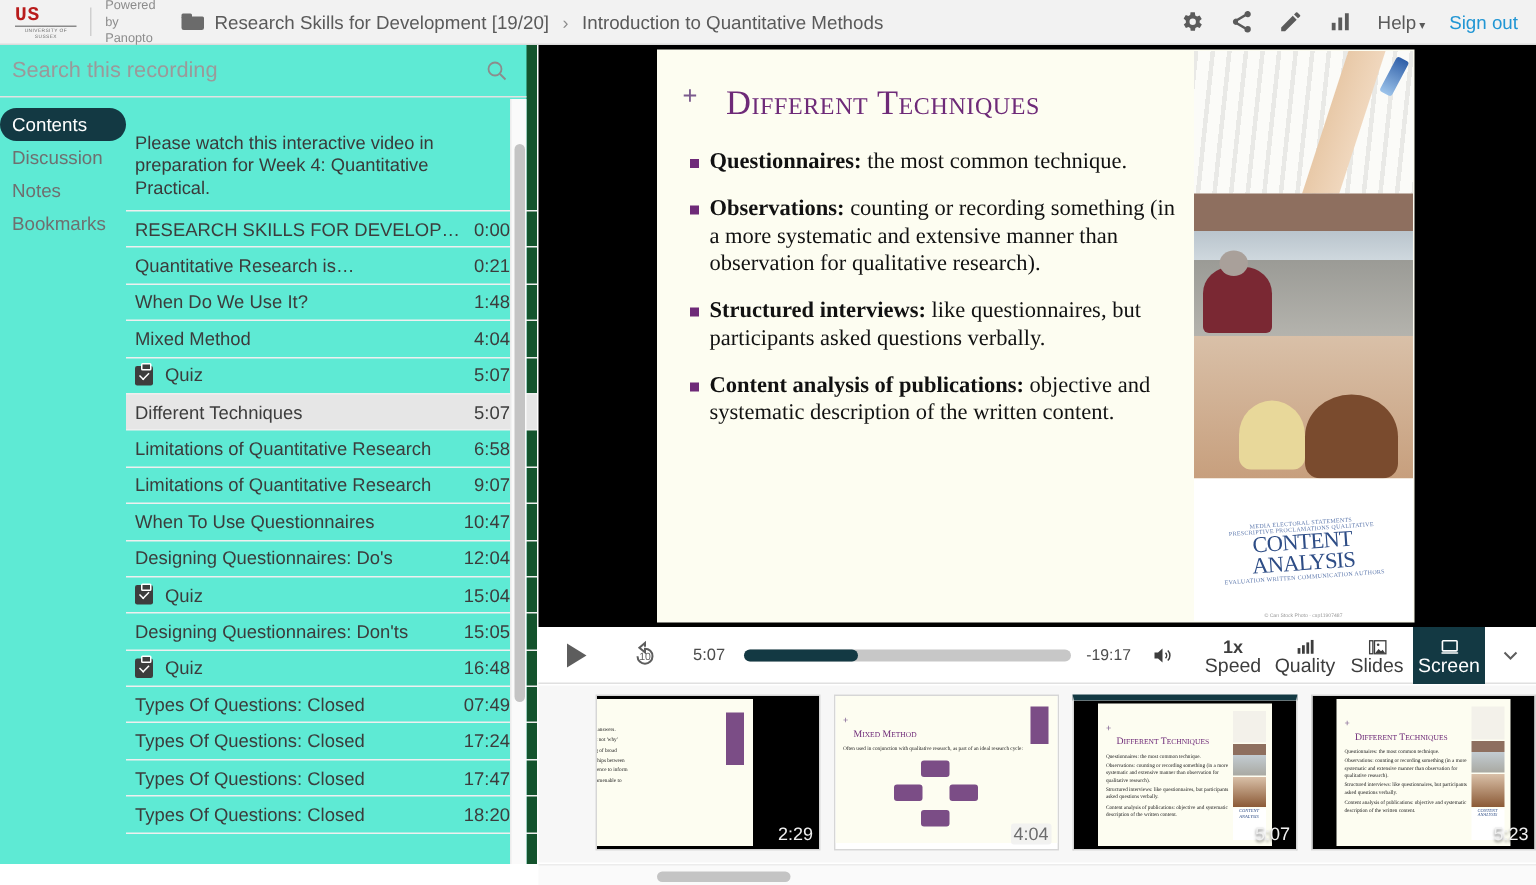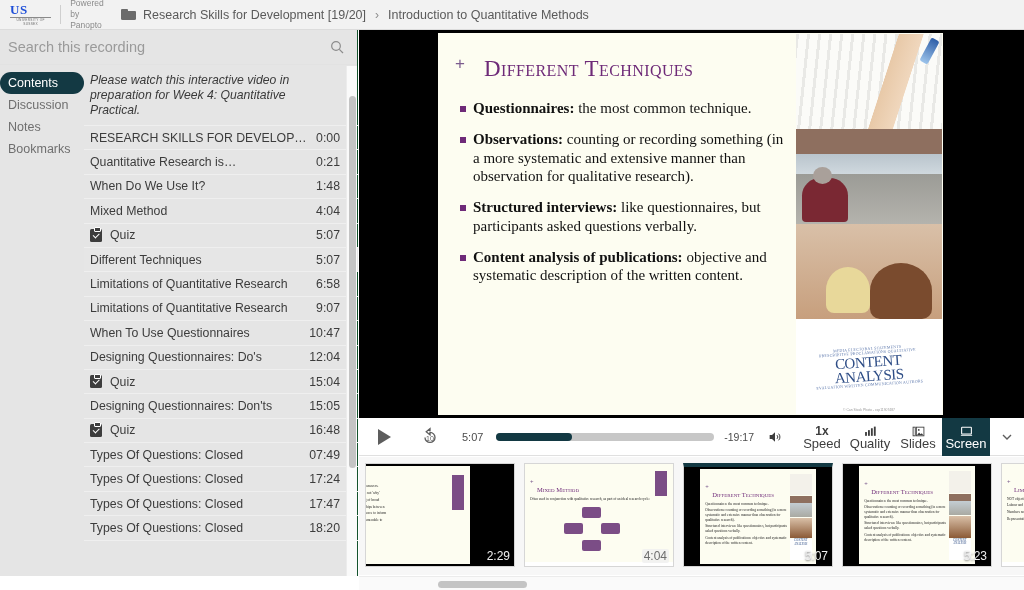--- a/index.html
+++ b/index.html
@@ -10,22 +10,22 @@
   }
   body { position: relative; }
 
   
   .topbar {
     position: absolute; top: 0; left: 0; width: 1024px; height: 30px;
     background: #f2f2f2; border-bottom: 1px solid #dcdcdc;
     display: flex; align-items: center;
   }
   .logo-block { display: flex; align-items: center; padding-left: 10px; width: 112px; }
-  .logo-us { font-family: Liberation Serif, serif; font-weight: bold; font-size: 13px;
-             color: #1d4ed8; line-height: 1; letter-spacing: .5px; }
+  .logo-us { font-family: Liberation Mono, monospace; font-weight: bold; font-size: 13px;
+             color: #b91c1c; line-height: 1; letter-spacing: .5px; }
   .logo-sub { font-size: 3.2px; color: #6d6d6d; letter-spacing: .3px; text-align: center;
               border-top: .6px solid #8a8a8a; margin-top: 1px; padding-top: .5px; }
   .logo-divider { width: 1px; height: 19px; background: #cfcfcf; margin: 0 9px; }
   .powered { font-size: 8.5px; color: #8b8b8b; line-height: 1.3; }
 
   .breadcrumb { display: flex; align-items: center; gap: 7px; margin-left: 9px; }
   .folder-icon { width: 15px; height: 11px; position: relative; flex: 0 0 auto; }
   .folder-icon:before { content:""; position:absolute; left:0; top:2px; width:15px; height:9px;
     background:#6b6b6b; border-radius:1px 1px 1.5px 1.5px; }
   .folder-icon:after { content:""; position:absolute; left:0; top:0; width:6.5px; height:3px;
@@ -35,21 +35,21 @@
 
   .topbar-right { margin-left: auto; display: flex; align-items: center; gap: 16px; padding-right: 12px; }
   .ticon { width: 17px; height: 17px; display: block; color: #5b5b5b; cursor: pointer; }
   .help-link { font-size: 12.5px; color: #5a5a5a; cursor: pointer; }
   .help-caret { font-size: 8px; color: #5a5a5a; margin-left: 2px; }
   .signout { font-size: 12.5px; color: #2196d4; cursor: pointer; }
 
   
   .leftpanel {
     position: absolute; top: 30px; left: 0; width: 358px; height: 560px;
-    background: #e5e5e5; border-right: 1px solid #14532d;
+    background: #5eead4; border-right: 7px solid #14532d;
   }
   .searchrow {
     height: 35px; display: flex; align-items: center; border-bottom: 1px solid #e2e2e2;
     padding: 0 12px 0 8px;
   }
   .searchrow input {
     flex: 1; border: 0; outline: 0; font-size: 14.5px; color: #444;
     font-family: "Liberation Sans", sans-serif; background: transparent;
   }
   .searchrow input::placeholder { color: #9a9a9a; }
@@ -57,22 +57,22 @@
 
   .tabs-col { position: absolute; top: 36px; left: 0; width: 84px; padding-top: 6px; }
   .tab { font-size: 12.5px; padding: 3px 0 3px 8px; color: #6f6f6f; cursor: pointer; line-height: 16px; border-radius: 11px; }
   .tab.active { background: #133943; color: #ffffff; font-weight: normal; }
 
   .contentlist {
     position: absolute; top: 36px; left: 84px; width: 274px; height: 524px;
     overflow: hidden;
   }
   .note-row {
-    font-style: italic; font-size: 12.2px; color: #3a3a3a; line-height: 15px;
-    padding: 7px 24px 7px 6px;
+    font-size: 12.2px; color: #3a3a3a; line-height: 15px;
+    padding: 22px 24px 7px 6px;
   }
   .crow {
     display: flex; align-items: center; height: 24.4px; padding: 0 18px 0 6px;
     font-size: 12.3px; color: #3c3c3c; cursor: pointer; border-top: 1px solid #efefef;
   }
   .crow.sel { background: #e6e6e6; }
   .crow .ctitle { flex: 1; white-space: nowrap; overflow: hidden; text-overflow: ellipsis; }
   .crow .ctime { color: #3c3c3c; font-size: 12.3px; margin-left: 6px; }
   .quiz-ic { width: 12px; height: 13px; background: #3d3d3d; border-radius: 1.5px;
              position: relative; margin-right: 8px; flex: 0 0 auto; }
@@ -162,21 +162,21 @@
   .cbtn.active { background: #133943; }
   .cbtn.active .cb-lab, .cbtn.active .cb-top { color: #fff; }
   .chev { width: 34px; height: 38px; display: flex; align-items: center; justify-content: center;
           color: #5d5d5d; cursor: pointer; }
 
   
   .thumbstrip {
     position: absolute; top: 457px; left: 359px; width: 665px; height: 118px;
     background: #f7f7f7; overflow: hidden;
   }
-  .thumbrow { display: flex; gap: 9px; padding: 6px 0 0 6px; }
+  .thumbrow { display: flex; gap: 9px; padding: 6px 0 0 6px; margin-left: 32px; }
   .thumb { width: 150px; height: 104px; background: #fff; border: 1px solid #d6d6d6;
            position: relative; flex: 0 0 auto; cursor: pointer; overflow: hidden; }
   .thumb.active { border-top: 4px solid #133943; }
   .tcard { position: absolute; inset: 0; background: #000; display: flex; }
   .tslide { background: #fdfdf1; margin: 2px auto; width: 78%; height: calc(100% - 4px);
             padding: 5px 4px 4px 5px; display: flex; }
   .tsl-left { flex: 1; }
   .tplus { color: #7b5b8e; font-size: 6px; }
   .ttitle { font-family: "Liberation Serif", serif; color: #6e2a78; font-size: 6.5px;
             font-variant: small-caps; margin: 0 0 3px 7px; line-height: 1; }
@@ -214,20 +214,40 @@
     </div>
   </div>
 
   <div class="breadcrumb">
     <span class="folder-icon"></span>
     <span class="crumb">Research Skills for Development [19/20]</span>
     <span class="crumb-sep">›</span>
     <span class="crumb">Introduction to Quantitative Methods</span>
   </div>
 
+  <div class="topbar-right">
+    <svg class="ticon" viewBox="0 0 24 24">
+      <path fill="currentColor" d="M19.4 13a7.6 7.6 0 0 0 0-2l2-1.5-2-3.4-2.4 1a7.7 7.7 0 0 0-1.7-1L14.9 3h-4l-.4 2.6c-.6.2-1.2.6-1.7 1l-2.4-1-2 3.4L6.5 11a7.6 7.6 0 0 0 0 2l-2 1.5 2 3.4 2.4-1c.5.4 1.1.8 1.7 1l.4 2.6h4l.4-2.6c.6-.2 1.2-.6 1.7-1l2.4 1 2-3.4-2-1.5zM12.9 15a3 3 0 1 1 0-6 3 3 0 0 1 0 6z"></path>
+    </svg>
+    <svg class="ticon" viewBox="0 0 24 24">
+      <path fill="currentColor" d="M18 16.1a3 3 0 0 0-2 .8l-7.1-4.2a3 3 0 0 0 0-1.4L16 7.1a3 3 0 1 0-1-2.2l-7.1 4.2a3 3 0 1 0 0 5.8L15 19a3 3 0 1 0 3-2.9z"></path>
+    </svg>
+    <svg class="ticon" viewBox="0 0 24 24">
+      <path fill="currentColor" d="M3 17.3V21h3.7L17.6 10.1l-3.7-3.7L3 17.3zM20.7 7.1a1 1 0 0 0 0-1.4l-2.4-2.4a1 1 0 0 0-1.4 0l-1.8 1.8 3.7 3.7 1.9-1.7z"></path>
+    </svg>
+    <svg class="ticon" viewBox="0 0 24 24">
+      <rect fill="currentColor" x="4" y="13" width="3.6" height="7"></rect>
+      <rect fill="currentColor" x="10.2" y="8" width="3.6" height="12"></rect>
+      <rect fill="currentColor" x="16.4" y="4" width="3.6" height="16"></rect>
+    </svg>
+    <span>
+      <span class="help-link">Help</span><span class="help-caret">▾</span>
+    </span>
+    <span class="signout">Sign out</span>
+  </div>
 </div>
 
 <div class="leftpanel">
   <div class="searchrow">
     <input placeholder="Search this recording" style="">
     <svg class="search-icon" viewBox="0 0 24 24">
       <circle cx="10.5" cy="10.5" r="6.5" fill="none" stroke="currentColor" stroke-width="1.8"></circle>
       <line x1="15.5" y1="15.5" x2="21" y2="21" stroke="currentColor" stroke-width="1.8"></line>
     </svg>
   </div>

